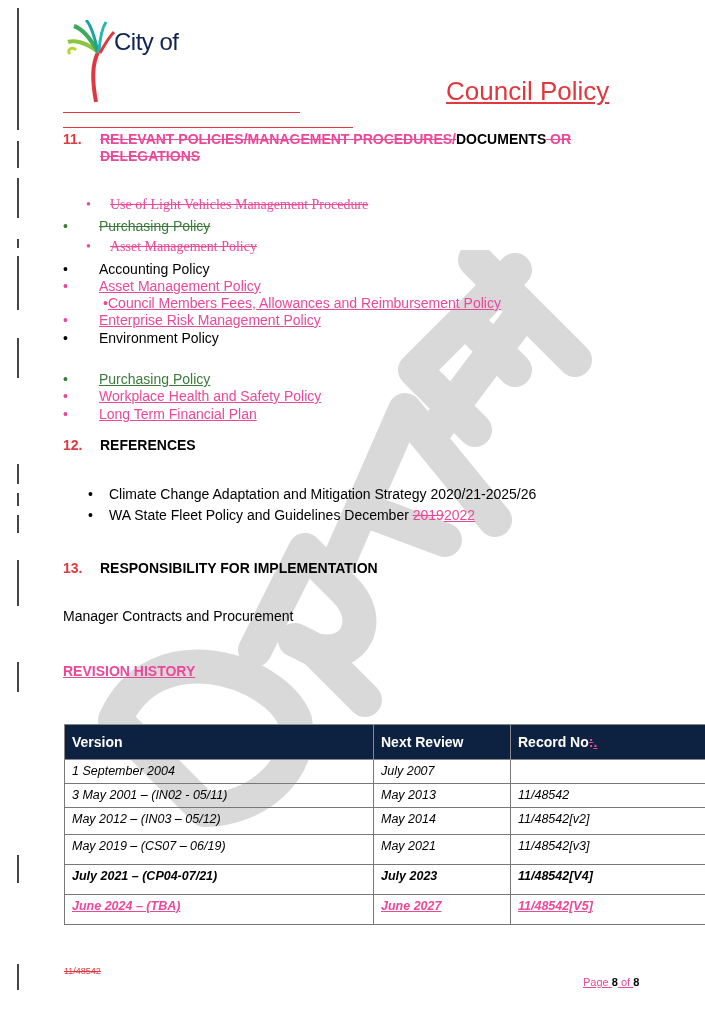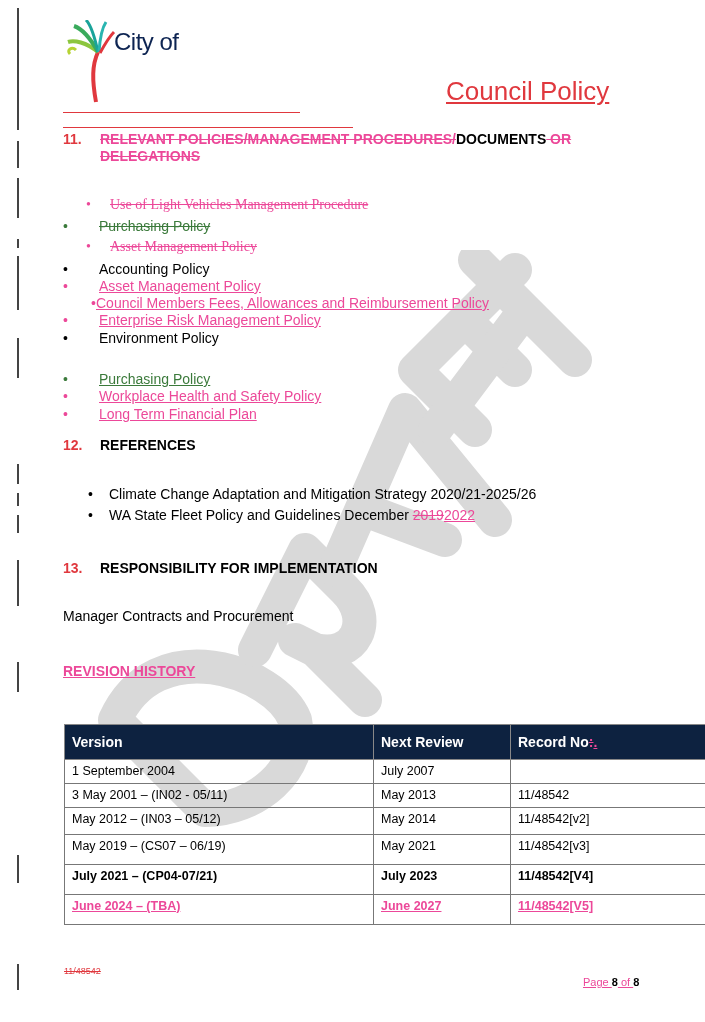--- a/index.html
+++ b/index.html
@@ -16,21 +16,21 @@
   .logo-text-1 { position:absolute; left:48px; top:8px; font-size:24px; color:#0d2452; letter-spacing:-0.5px; }
   .logo-text-2 { position:absolute; left:46px; top:34px; font-size:38px; font-weight:bold; color:#0d2452; letter-spacing:-0.5px; }
   .title { position:absolute; left:446px; top:76px; font-size:26px; color:#e0383e; text-decoration:underline; }
   .hline { position:absolute; height:1px; background:#e0383e; }
   .heading { position:absolute; left:63px; font-size:14px; font-weight:bold; }
   .heading .num { color:#e0383e; display:inline-block; width:37px; }
   .li { position:absolute; font-size:14px; white-space:nowrap; }
   .li .bullet { display:inline-block; width:36px; }
   table { position:absolute; left:64px; top:724px; width:661px; border-collapse:collapse; font-size:12.5px; }
   th { background:#0d2240; color:#fff; text-align:left; font-size:14px; font-weight:bold; padding:0 7px; height:34px; border:1px solid #888; }
-  td { border:1px solid #777; padding:4px 8px 0 7px; vertical-align:top; }
+  td { border:1px solid #777; padding:4px 8px 0 7px; vertical-align:top;font-style:italic; }
   .footer-left { position:absolute; left:64px; top:966px; font-size:9px; color:#e0383e; text-decoration:line-through; }
   .footer-right { position:absolute; left:583px; top:976px; font-size:11px; }
 </style>
 </head>
 <body>
 
 <div class="changebar" style="top:8px;height:122px;"></div>
 <div class="changebar" style="top:141px;height:27px;"></div>
 <div class="changebar" style="top:178px;height:40px;"></div>
 <div class="changebar" style="top:239px;height:9px;"></div>
@@ -78,21 +78,21 @@
 <div class="heading" style="top:131px;">
   <span class="num">11.</span><span class="red del">RELEVANT POLICIES/MANAGEMENT PROCEDURES/</span><span class="navy">DOCUMENTS</span><span class="red del"> OR</span>
 </div>
 <div class="heading red del" style="top:148px;left:100px;">DELEGATIONS</div>
 
 <div class="li serif red del" style="left:86px;top:197px;"><span class="bullet" style="width:24px;">•</span><span>Use of Light Vehicles Management Procedure</span></div>
 <div class="li green del" style="left:63px;top:218px;"><span class="bullet">•</span><span>Purchasing Policy</span></div>
 <div class="li serif red del" style="left:86px;top:239px;"><span class="bullet" style="width:24px;">•</span><span>Asset Management Policy</span></div>
 <div class="li" style="left:63px;top:261px;"><span class="bullet">•</span><span>Accounting Policy</span></div>
 <div class="li red ins" style="left:63px;top:278px;"><span class="bullet">•</span><span>Asset Management Policy</span></div>
-<div class="li red ins" style="left:60px;top:295px;text-align:right;"><span class="bullet">•</span><span>Council Members Fees, Allowances and Reimbursement Policy</span></div>
+<div class="li red ins" style="left:72px;top:295px;text-align:right;"><span class="bullet">•</span><span>Council Members Fees, Allowances and Reimbursement Policy</span></div>
 <div class="li red ins" style="left:63px;top:312px;"><span class="bullet">•</span><span>Enterprise Risk Management Policy</span></div>
 <div class="li" style="left:63px;top:330px;"><span class="bullet">•</span><span>Environment Policy</span></div>
 <div class="li green ins" style="left:63px;top:371px;"><span class="bullet">•</span><span>Purchasing Policy</span></div>
 <div class="li red ins" style="left:63px;top:388px;"><span class="bullet">•</span><span>Workplace Health and Safety Policy</span></div>
 <div class="li red ins" style="left:63px;top:406px;"><span class="bullet">•</span><span>Long Term Financial Plan</span></div>
 
 <div class="heading" style="top:437px;">
   <span class="num">12.</span><span class="navy">REFERENCES</span>
 </div>
 <div class="li" style="left:88px;top:486px;"><span class="bullet" style="width:21px;">•</span><span>Climate Change Adaptation and Mitigation Strategy 2020/21-2025/26</span></div>

